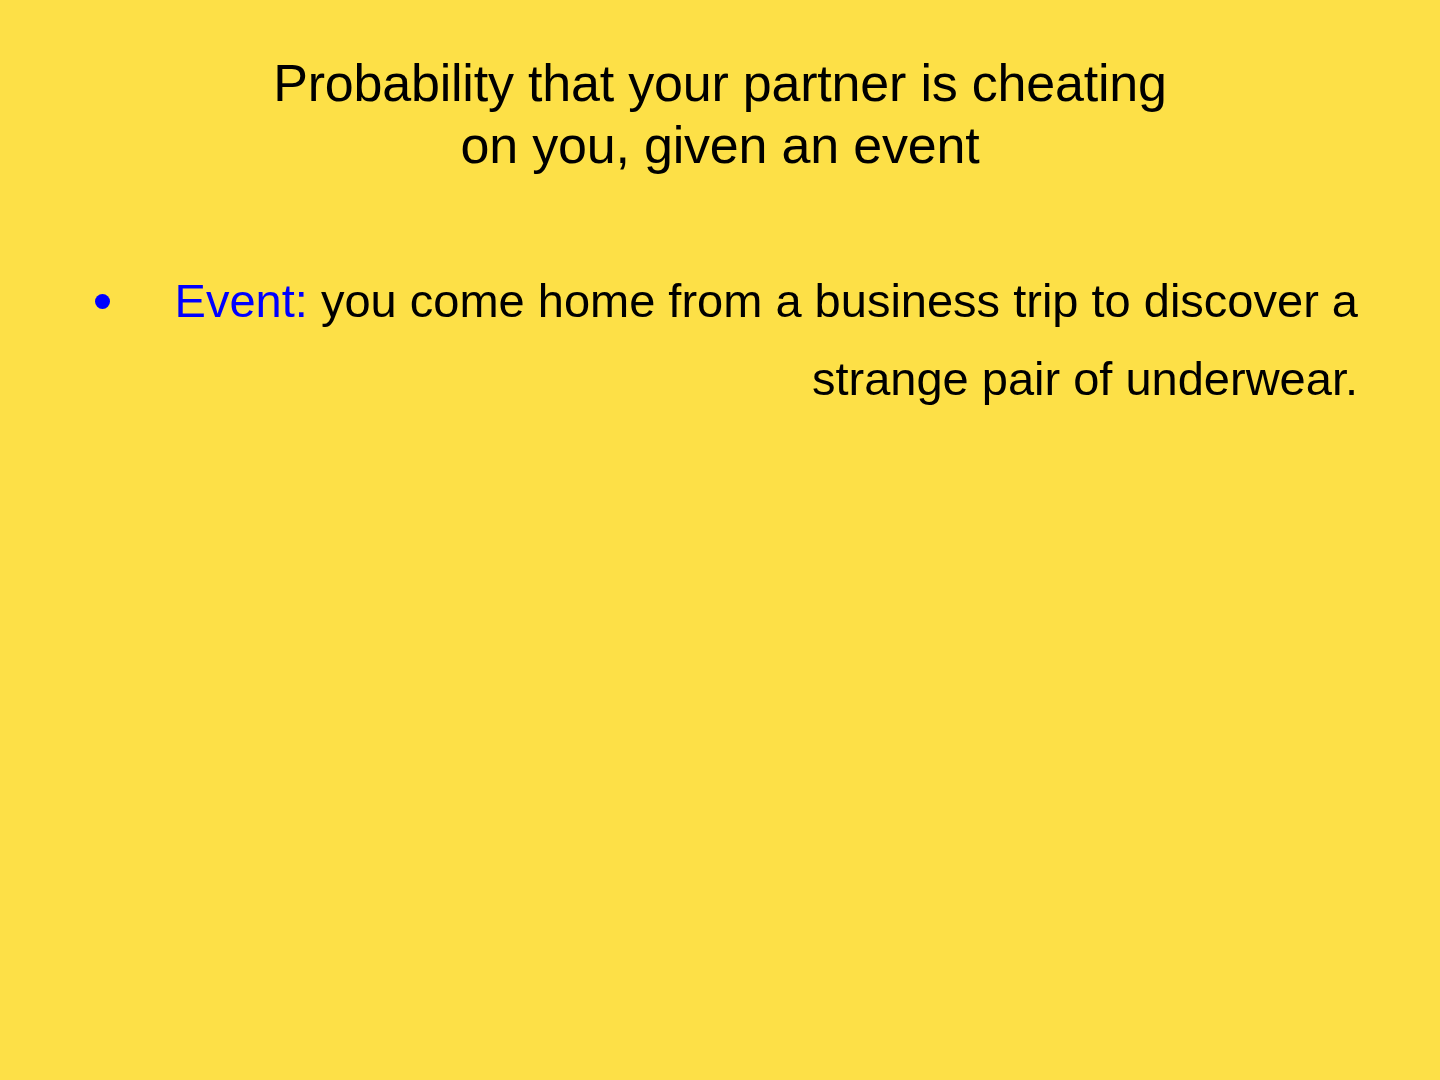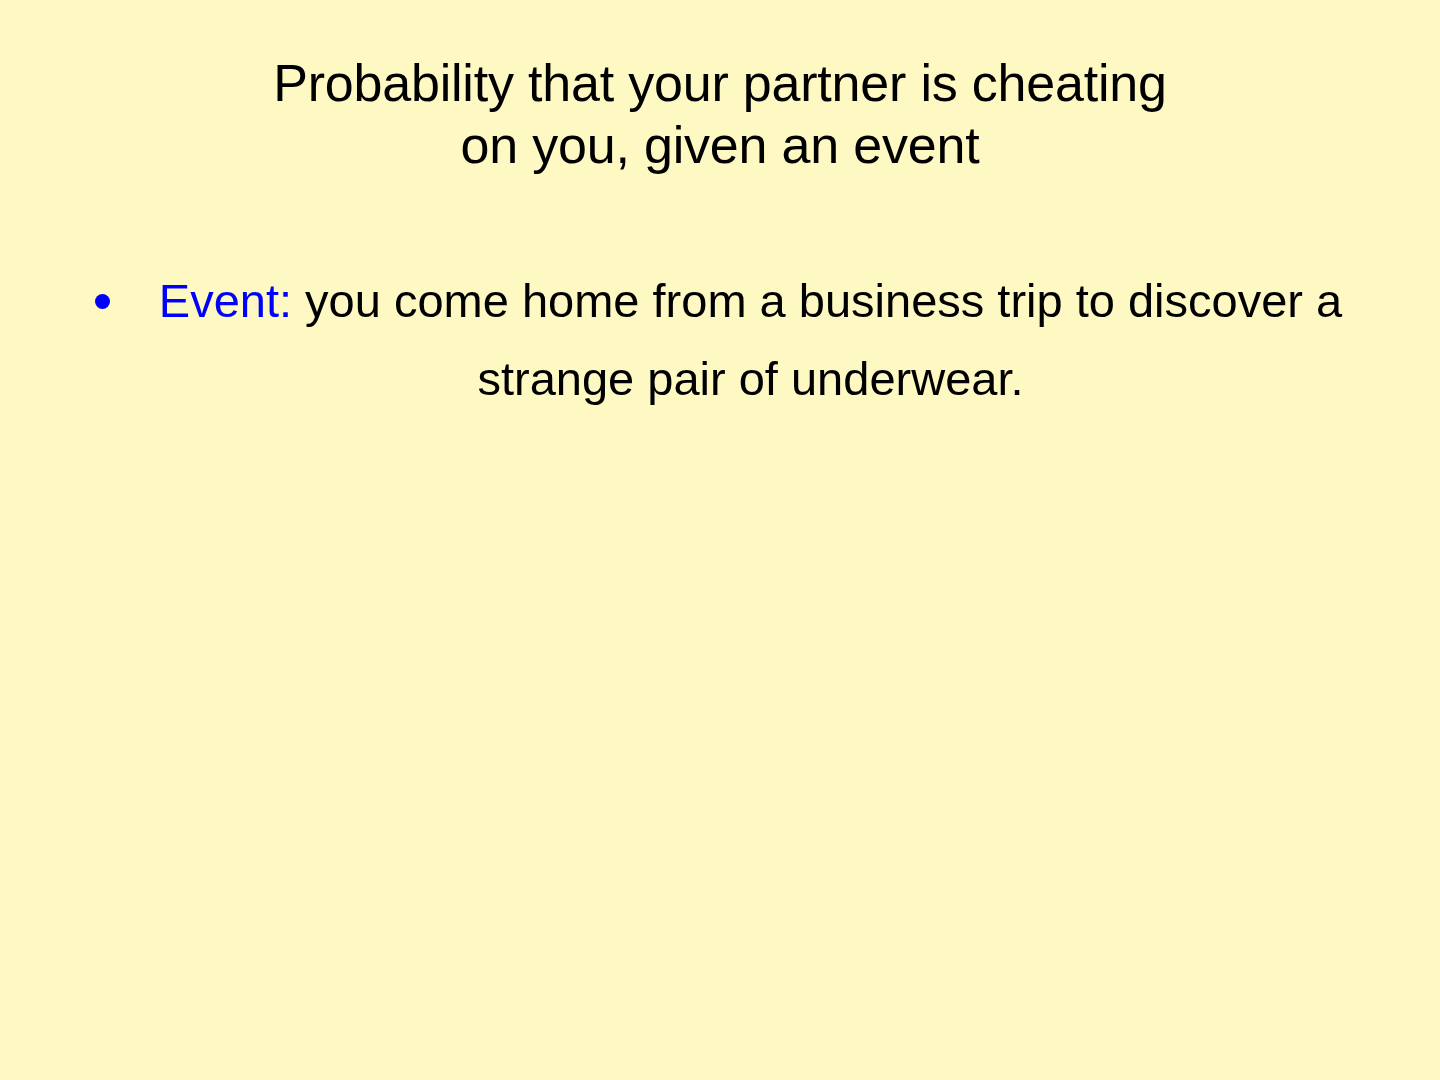--- a/index.html
+++ b/index.html
@@ -10,21 +10,21 @@
     width: 1440px;
     height: 1080px;
     background: #FFFFFF;
     font-family: "Liberation Sans", sans-serif;
     overflow: hidden;
   }
   .slide {
     position: relative;
     width: 1440px;
     height: 1080px;
-    background: #fef9c3;
+    background: #fde047;
     box-sizing: border-box;
   }
   .slide-title {
     position: absolute;
     left: 60px;
     top: 52px;
     width: 1320px;
     text-align: center;
     font-size: 52px;
     line-height: 62px;
@@ -41,21 +41,21 @@
     padding: 0;
     list-style: none;
   }
   .bullet-item {
     position: relative;
     padding-left: 55px;
     font-size: 47px;
     line-height: 78px;
     color: #000000;
     margin: 0 0 0 0;
-    text-align: center;
+    text-align: right;
   }
   .bullet-marker {
     position: absolute;
     left: 7px;
     top: 32px;
     width: 15px;
     height: 15px;
     border-radius: 50%;
     background: #0000FF;
     display: block;

